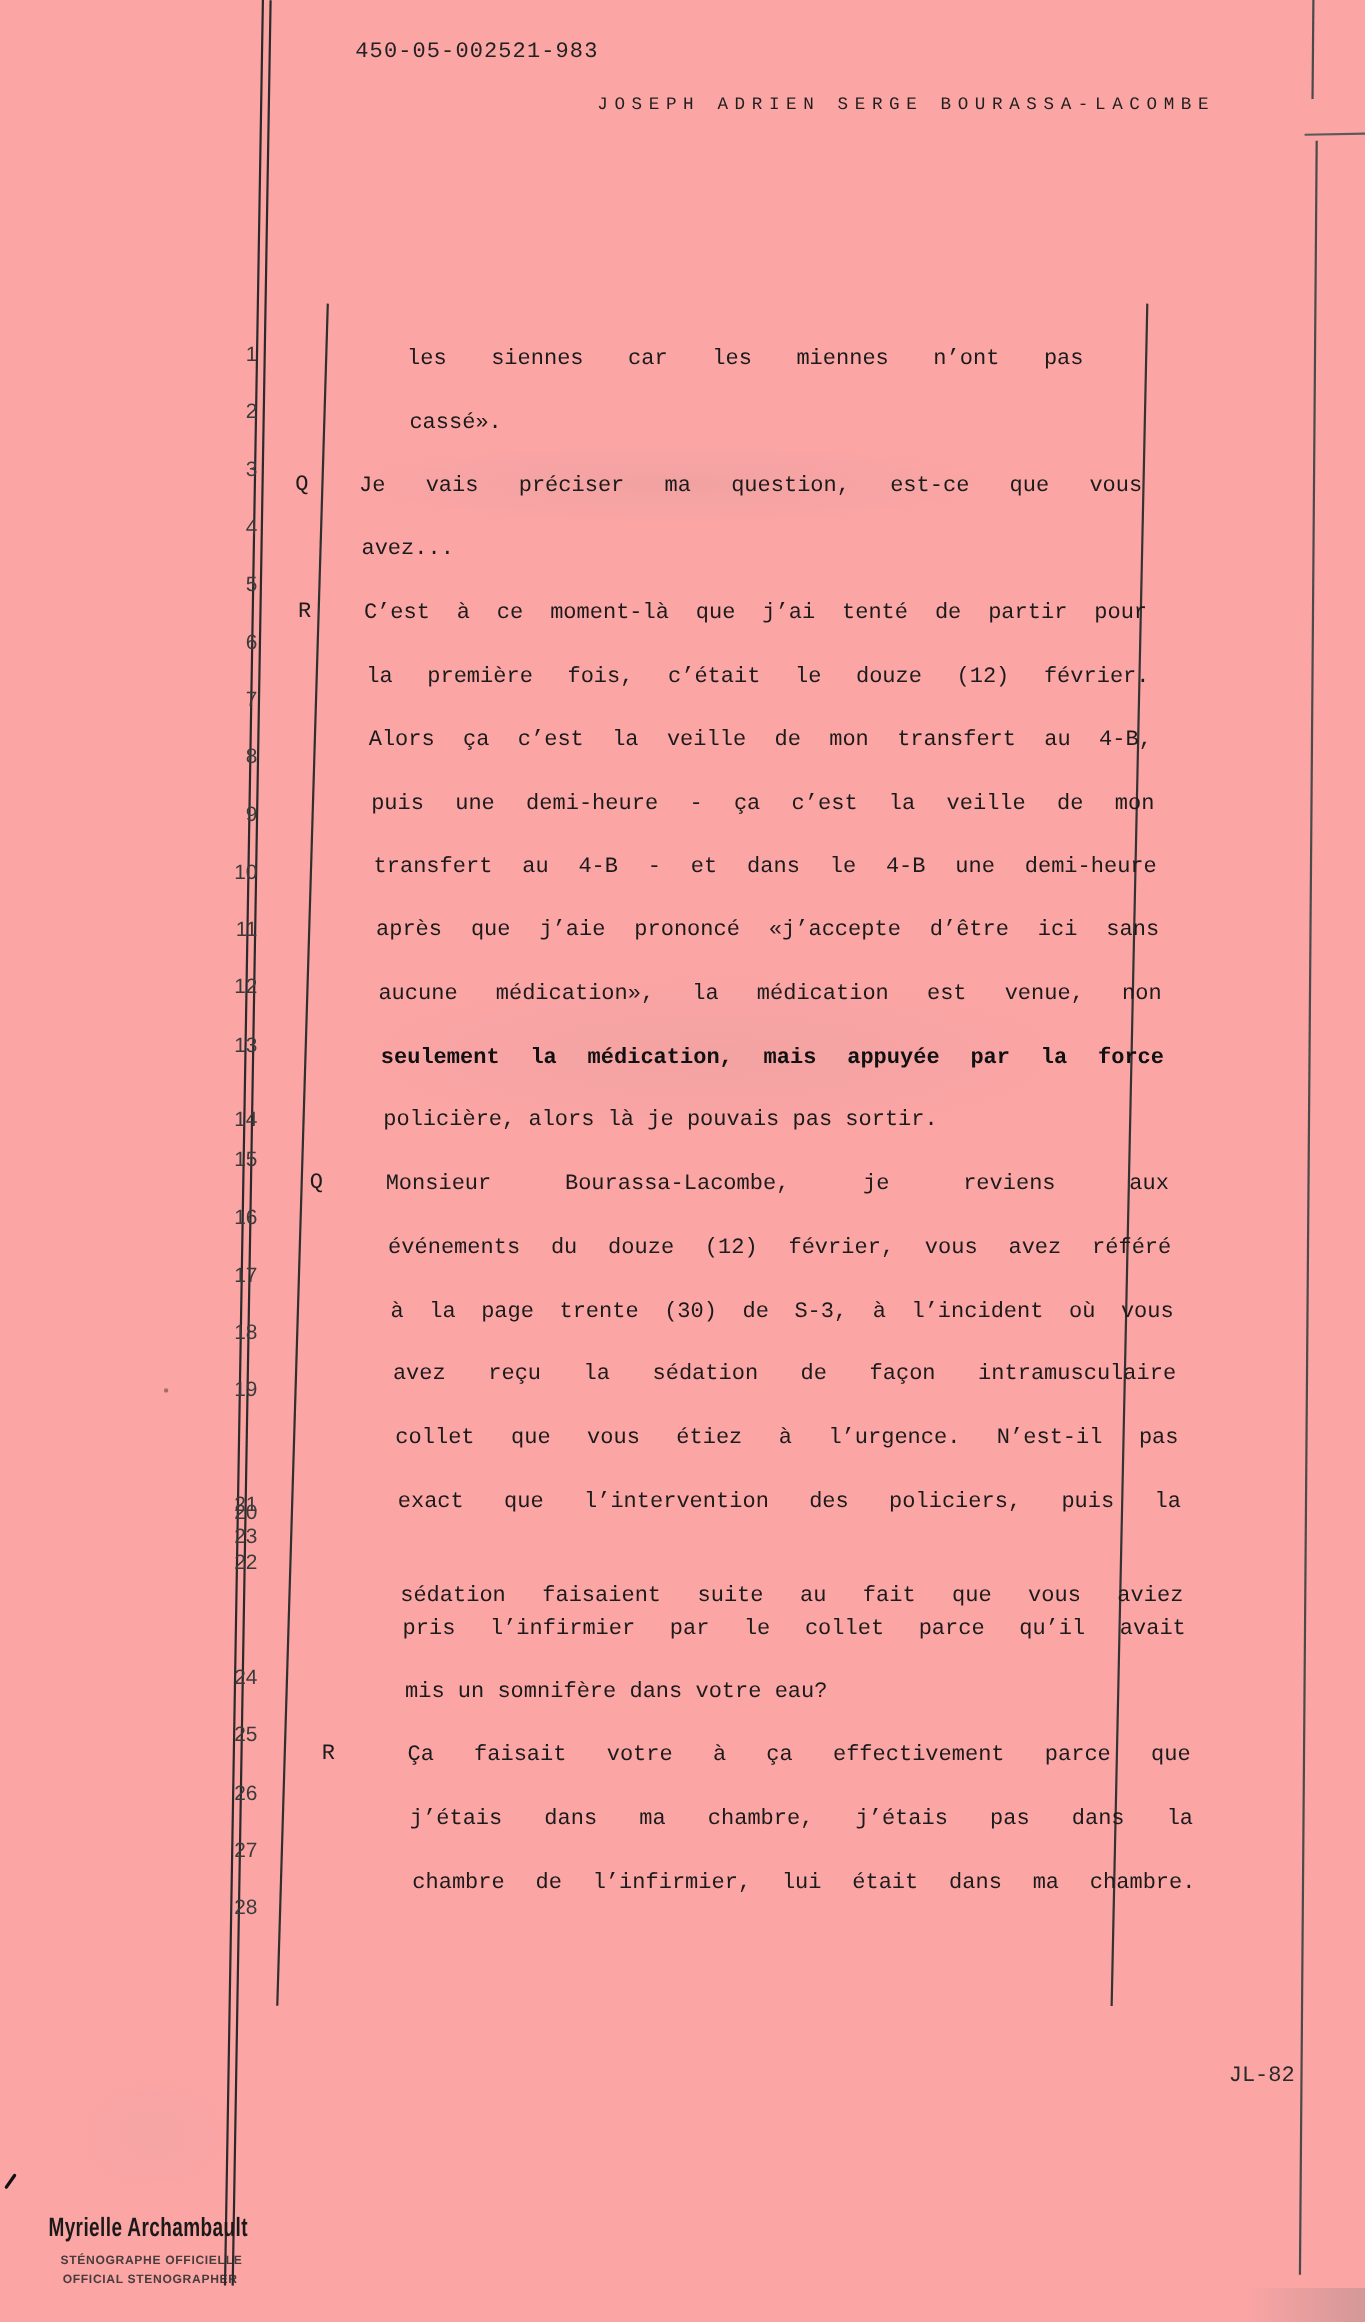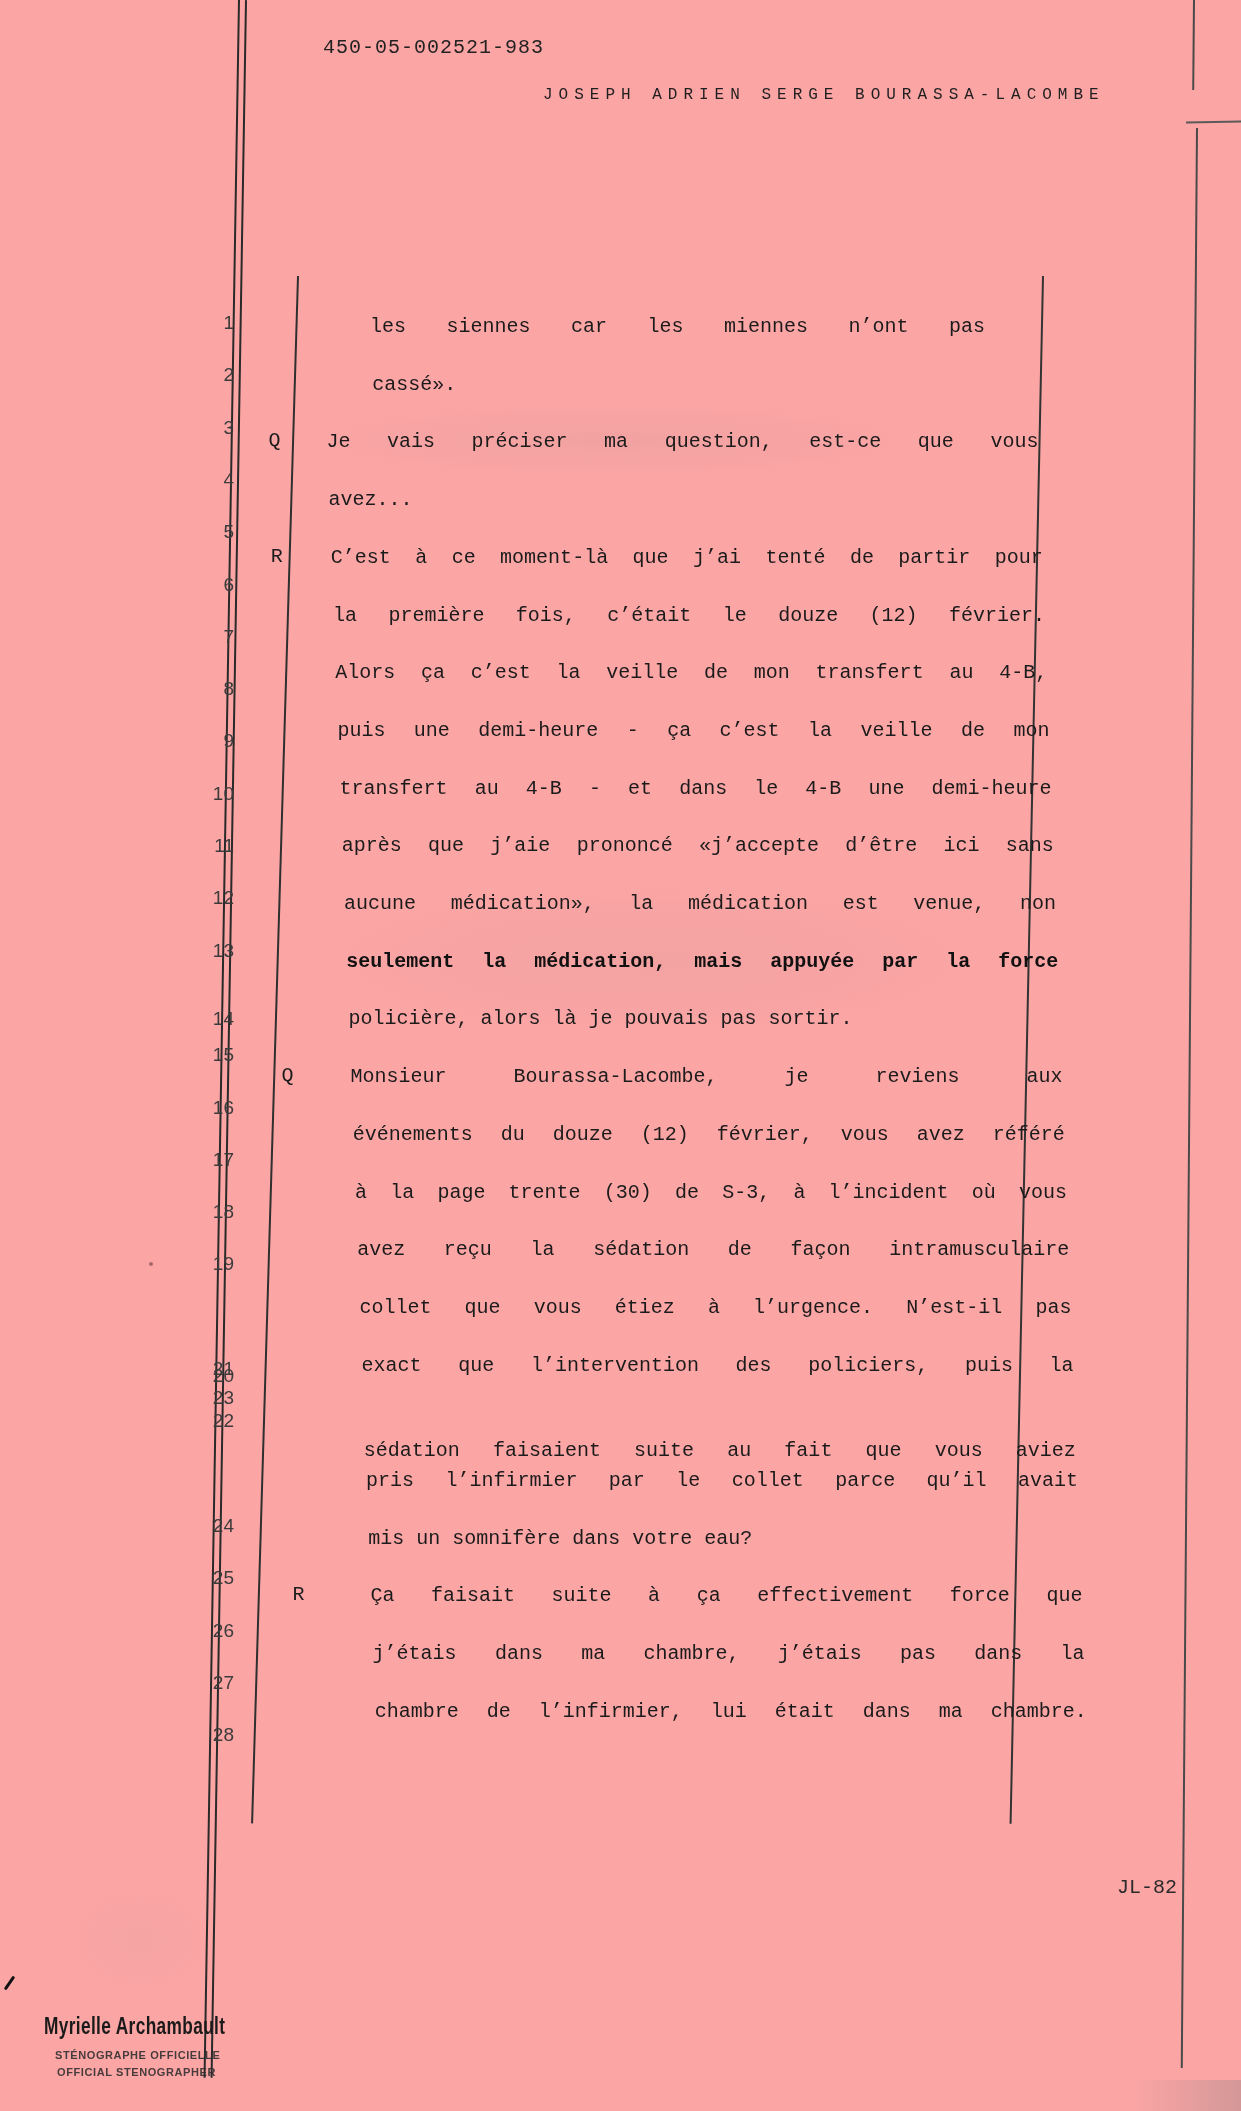--- a/index.html
+++ b/index.html
@@ -173,21 +173,21 @@
       <div class="row" style="top: 1064.1px; left: 350.6px; width: 712px;">Monsieur Bourassa-Lacombe, je reviens aux</div>
       <div class="row" style="top: 1121.8px; left: 352.8px; width: 712px;">événements du douze (12) février, vous avez référé</div>
       <div class="row" style="top: 1179.5px; left: 355px; width: 712px;">à la page trente (30) de S-3, à l’incident où vous</div>
       <div class="row" style="top: 1237.2px; left: 357.2px; width: 712px;">avez reçu la sédation de façon intramusculaire</div>
       <div class="row" style="top: 1294.9px; left: 359.4px; width: 712px;">collet que vous étiez à l’urgence. N’est-il pas</div>
       <div class="row" style="top: 1352.6px; left: 361.6px; width: 712px;">exact que l’intervention des policiers, puis la</div>
       <div class="row" style="top: 1410.3px; left: 363.8px; width: 712px; margin-top: 28px;">sédation faisaient suite au fait que vous aviez</div>
       <div class="row" style="top: 1468px; left: 366px; width: 712px;">pris l’infirmier par le collet parce qu’il avait</div>
       <div class="row left" style="top: 1525.7px; left: 368.2px; width: 712px;">mis un somnifère dans votre eau?</div>
       <div class="speaker-marker" style="top: 1583.4px; left: 292.4px;">R</div>
-      <div class="row" style="top: 1583.4px; left: 370.4px; width: 712px;">Ça faisait suite à ça effectivement force que</div>
+      <div class="row" style="top: 1583.4px; left: 370.4px; width: 712px;">Ça faisait votre à ça effectivement parce que</div>
       <div class="row" style="top: 1641.1px; left: 372.6px; width: 712px;">j’étais dans ma chambre, j’étais pas dans la</div>
       <div class="row" style="top: 1698.8px; left: 374.8px; width: 712px;">chambre de l’infirmier, lui était dans ma chambre.</div>
     </div>
 
   <div class="page-label">JL-82</div>
 
   <div class="stamp-name">Myrielle Archambault</div>
   <div class="stamp-sub fr">STÉNOGRAPHE OFFICIELLE</div>
   <div class="stamp-sub en">OFFICIAL STENOGRAPHER</div>
 

